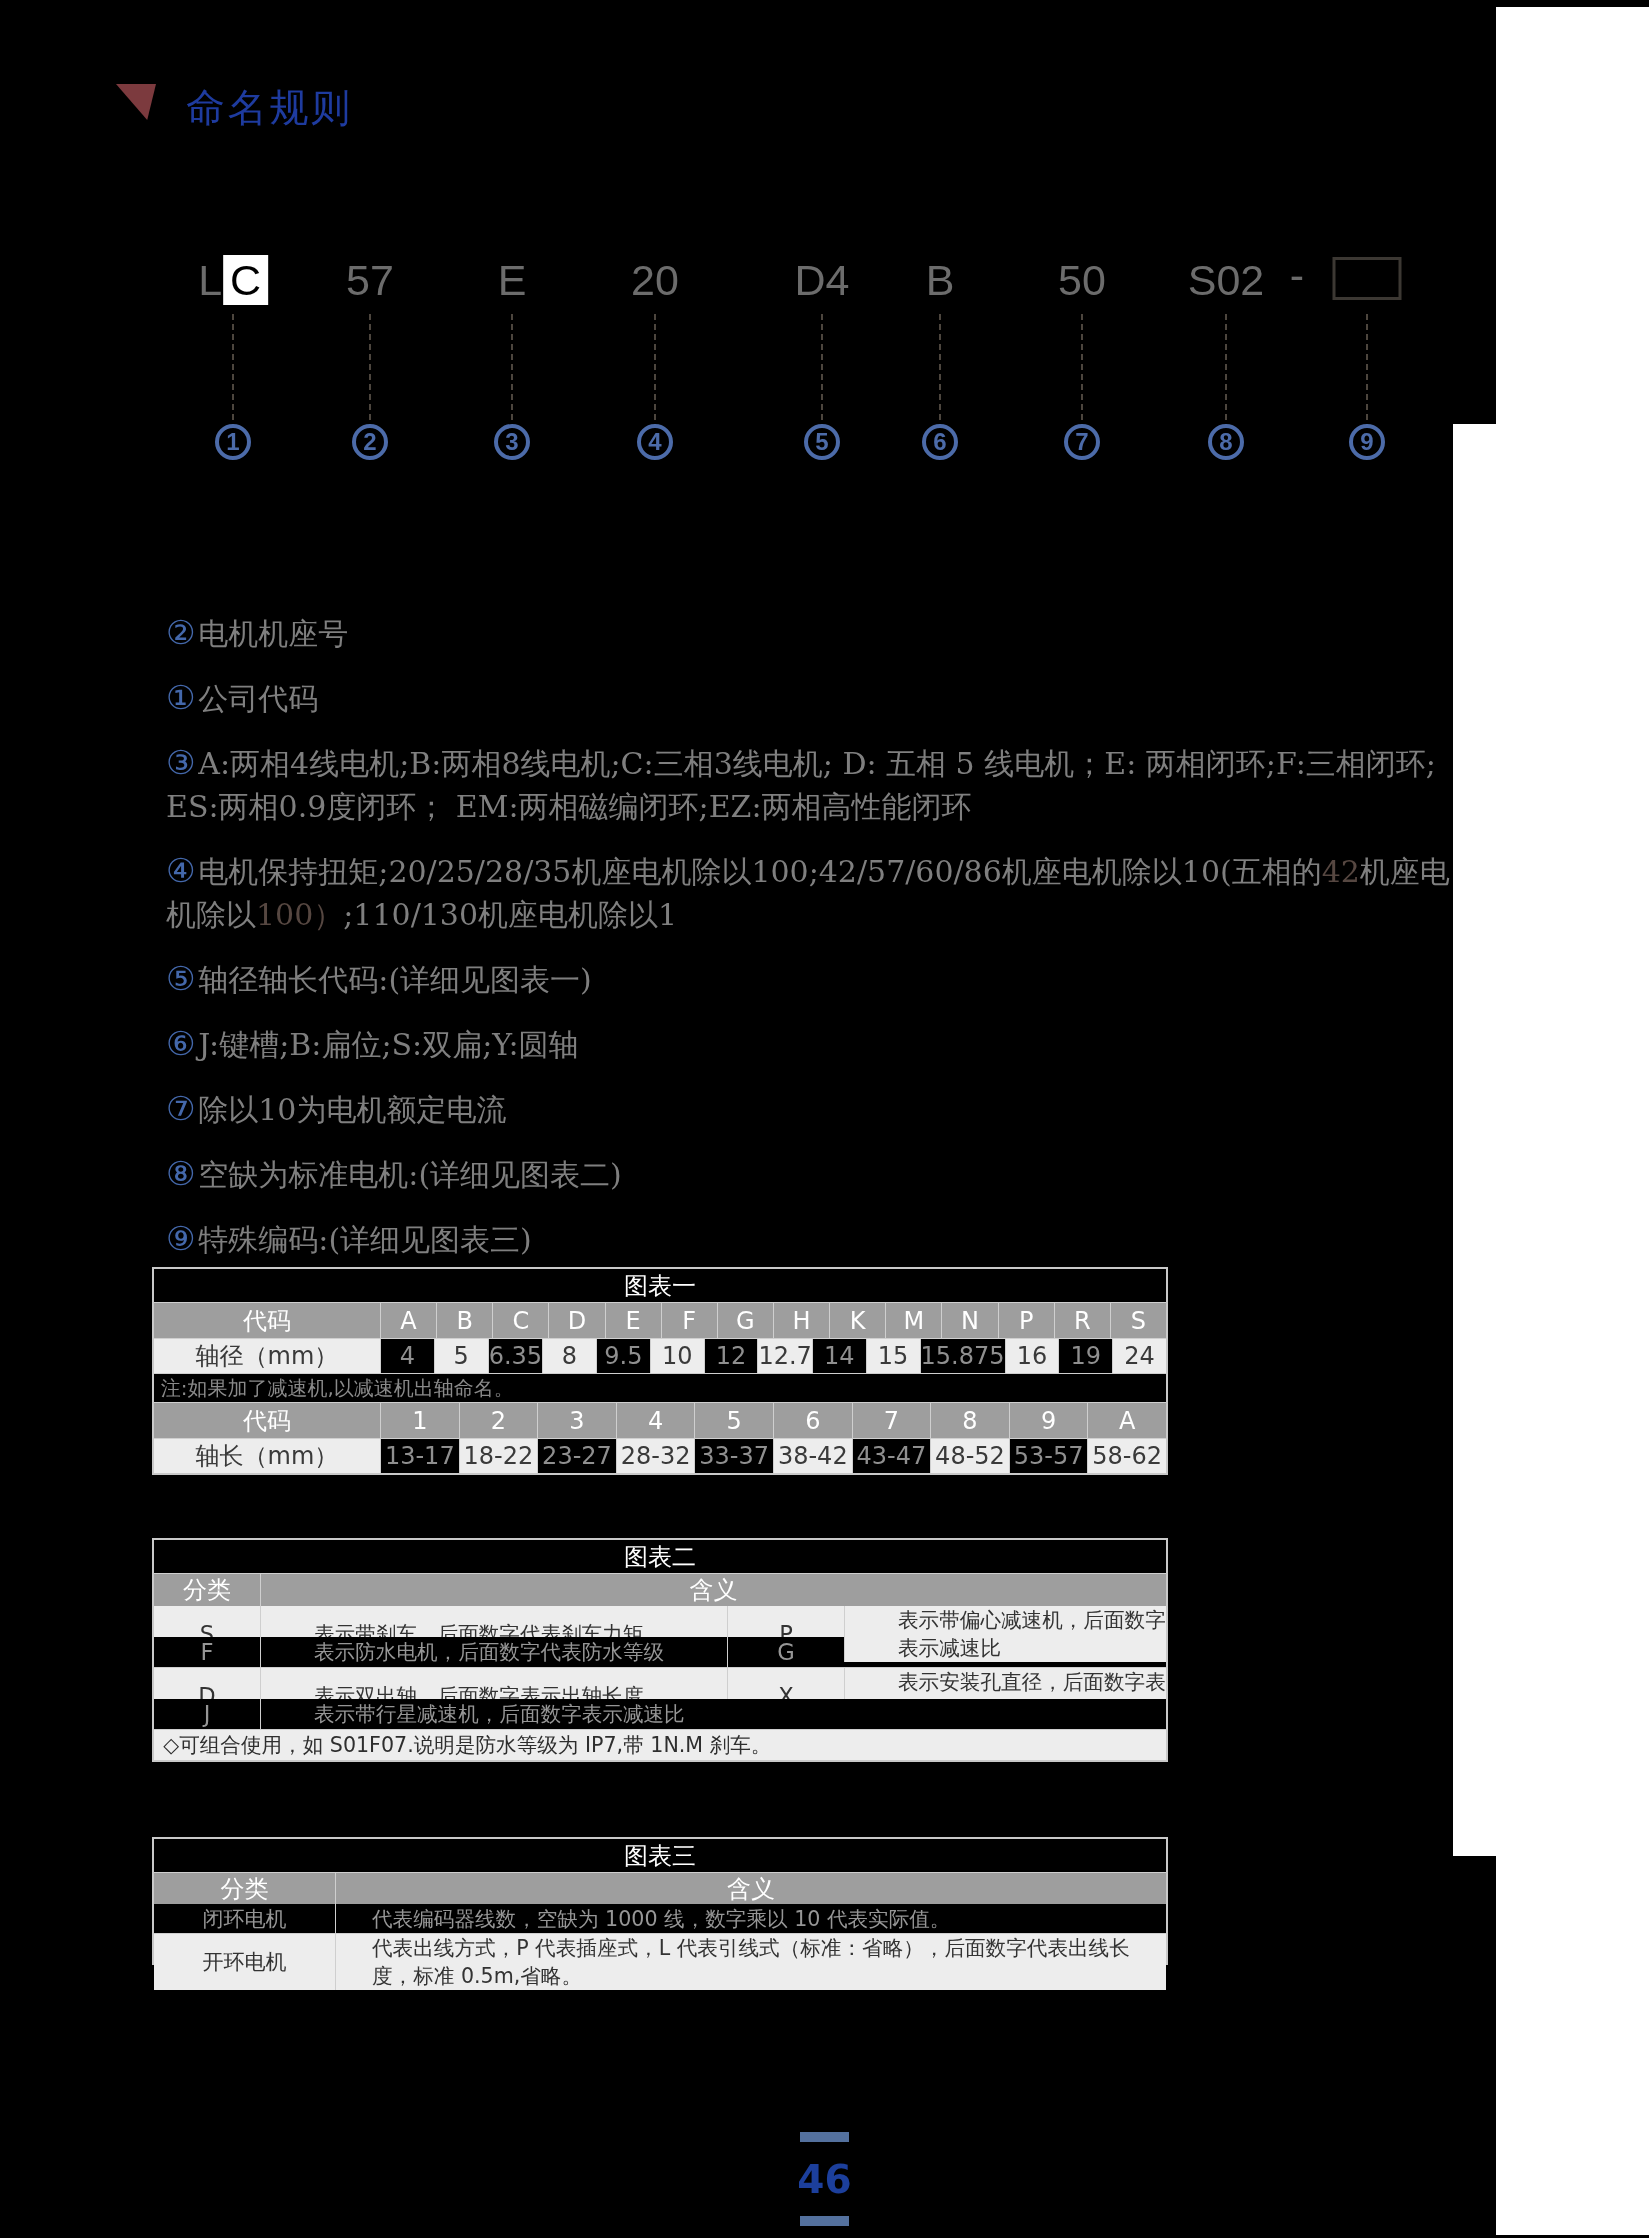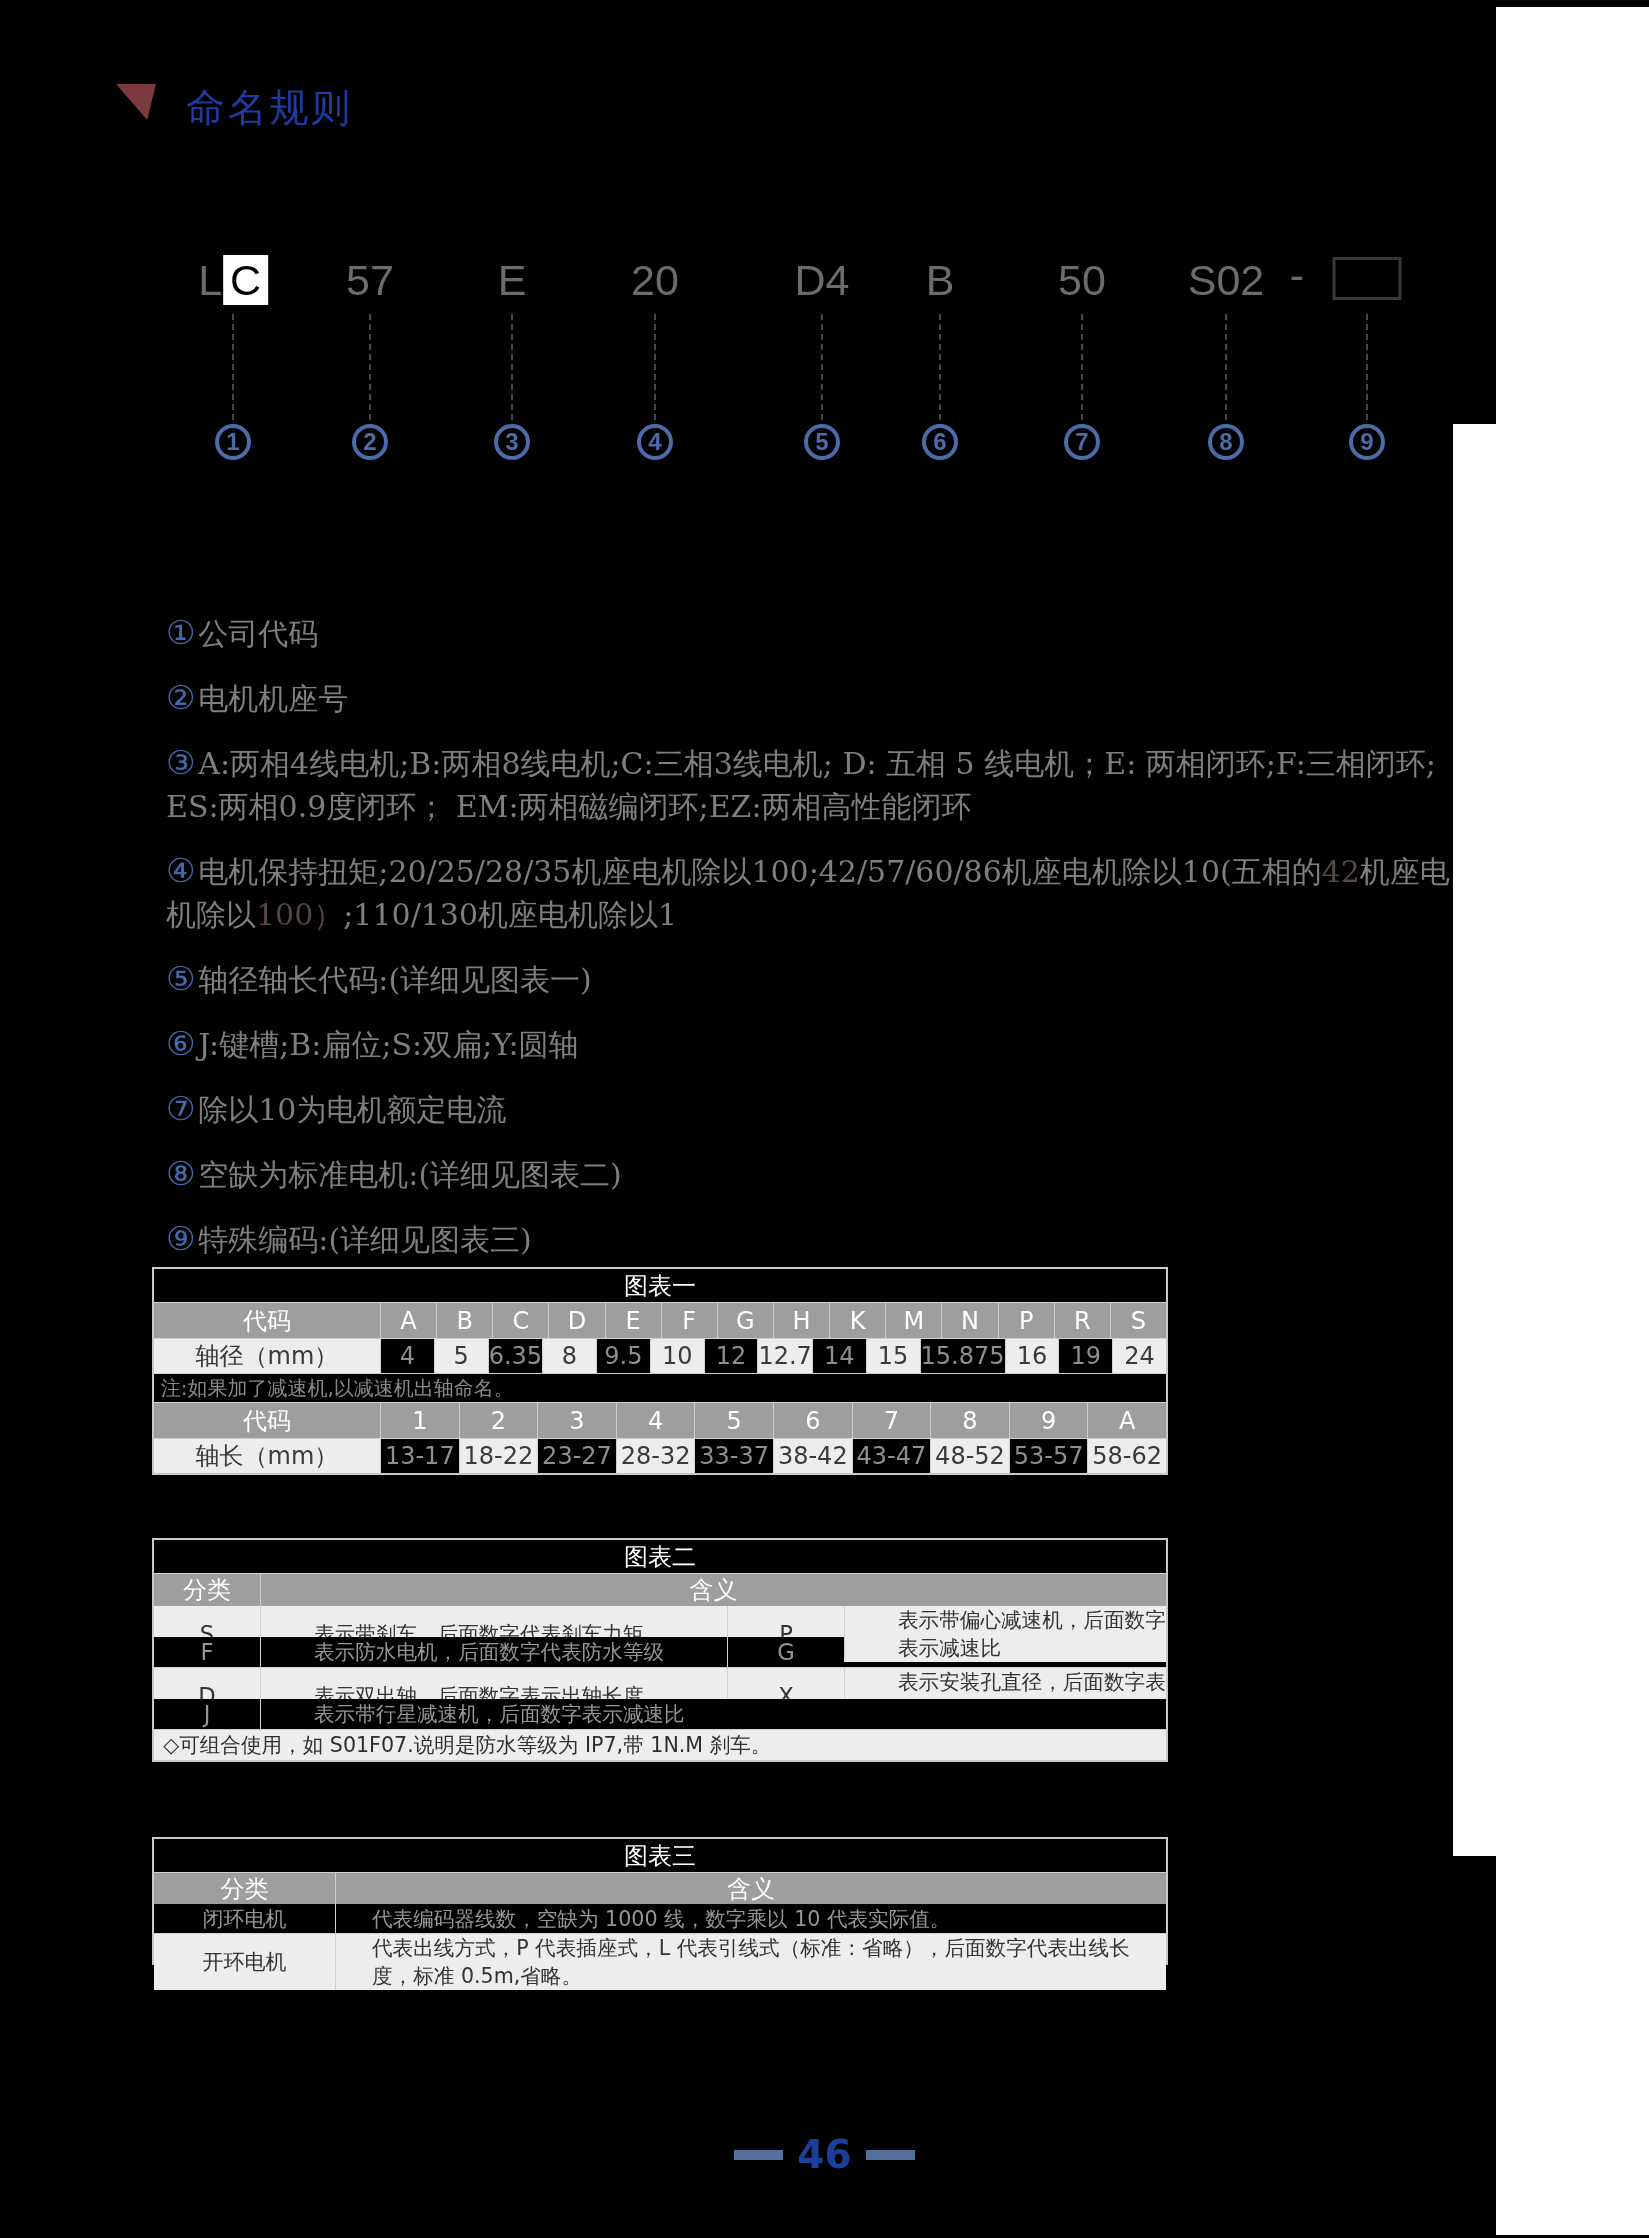--- a/index.html
+++ b/index.html
@@ -75,21 +75,21 @@
             font-family:"DejaVu Sans",sans-serif; }
   .t3head { grid-template-columns:181px 1fr; height:31px; }
   .t3head .cell { background:#9e9e9e; color:#fff; font-size:24px; }
   .t3row { grid-template-columns:181px 1fr; height:30px; }
   .t3row .cell { font-size:20.6px; }
   .t3row .cell.cls { font-size:21px; }
   .t3row .mean { padding-left:36px; }
 
   
   .page-footer { position:absolute; top:2132px; left:0; width:1649px; display:flex;
-                 align-items:center; justify-content:center; gap:14.6px; }
+                 align-items:center; justify-content:center; gap:14.6px;flex-direction:column; }
   .fbar { width:49px; height:10px; background:#54719e; }
   .fnum { font-size:39px; color:#1c3f9c; font-weight:600;
           font-family:"DejaVu Sans","Liberation Sans",sans-serif; }
 </style>
 </head>
 <body>
 
 <div class="page">
 
   <div class="bg bg-top"></div>
@@ -128,22 +128,22 @@
     <span class="cc circ x3">3</span>
     <span class="cc circ x4">4</span>
     <span class="cc circ x5">5</span>
     <span class="cc circ x6">6</span>
     <span class="cc circ x7">7</span>
     <span class="cc circ x8">8</span>
     <span class="cc circ x9">9</span>
   </div>
 
   <div class="notes">
+    <p class="note"><span class="mk">②</span><span>电机机座号</span></p>
     <p class="note"><span class="mk">①</span><span>公司代码</span></p>
-    <p class="note"><span class="mk">②</span><span>电机机座号</span></p>
     <p class="note"><span class="mk">③</span><span>A:两相4线电机;B:两相8线电机;C:三相3线电机; D: 五相 5 线电机；E: 两相闭环;F:三相闭环;</span><br><span>ES:两相0.9度闭环； EM:两相磁编闭环;EZ:两相高性能闭环</span></p>
     <p class="note"><span class="mk">④</span><span>电机保持扭矩;20/25/28/35机座电机除以100;42/57/60/86机座电机除以10(五相的</span><span class="dim">42</span><span>机座电</span><br><span>机除以</span><span class="dim">100）</span><span>;110/130机座电机除以1</span></p>
     <p class="note"><span class="mk">⑤</span><span>轴径轴长代码:(详细见图表一)</span></p>
     <p class="note"><span class="mk">⑥</span><span>J:键槽;B:扁位;S:双扁;Y:圆轴</span></p>
     <p class="note"><span class="mk">⑦</span><span>除以10为电机额定电流</span></p>
     <p class="note"><span class="mk">⑧</span><span>空缺为标准电机:(详细见图表二)</span></p>
     <p class="note"><span class="mk">⑨</span><span>特殊编码:(详细见图表三)</span></p>
   </div>
 
   <div class="tbl" style="top:1267px">

